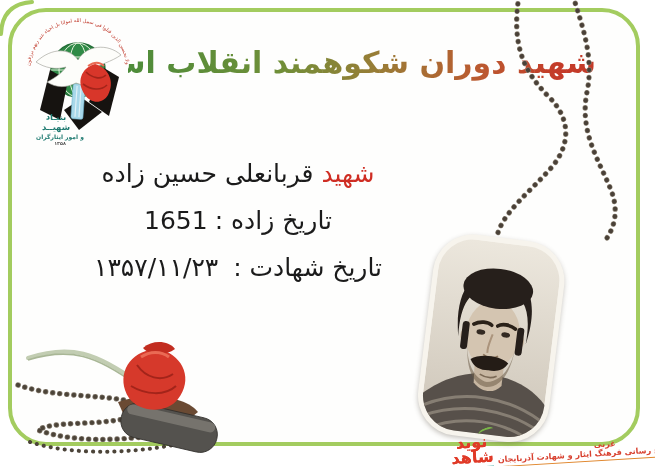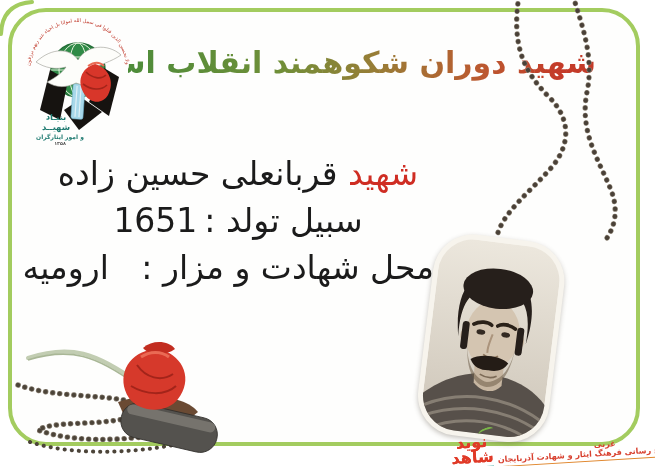--- a/index.html
+++ b/index.html
@@ -28,21 +28,21 @@
     background:linear-gradient(90deg,#4d8c3a 0%,#6f8f38 32%,#9a7c36 54%,#bb5a30 75%,#c43b29 92%);
     -webkit-background-clip:text;background-clip:text;
     color:transparent;-webkit-text-fill-color:transparent;
     white-space:nowrap;
   }
 
   
   .info{
     position:absolute;left:42px;top:150px;width:392px;
     direction:rtl;text-align:center;color:#1b1b1b;
-    font-size:33px;line-height:47px;white-space:nowrap;
+    font-size:25px;line-height:47px;white-space:nowrap;
   }
   .info .red{color:#cf2d23;}
   .info .val{margin-right:7px;}
   .info .val-wide{margin-right:22px;}
 
   
   .photo-tag{
     position:absolute;left:438px;top:230px;width:132px;height:202px;
     background:#f7f4ed;border-radius:40px;padding:5px;box-sizing:border-box;
     transform:rotate(7deg);transform-origin:top left;
@@ -137,25 +137,25 @@
   </svg>
 
   <div class="title">شهید دوران شکوهمند انقلاب اسلامی</div>
 
   <div class="info">
     <div>
       <span class="red">شهید</span>
       <span>قربانعلی حسین زاده</span>
     </div>
     <div>
-      <span>سبيل تولد :</span><span class="val">1651</span>
+      <span>تاریخ زاده :</span><span class="val">1651</span>
     </div>
     <div>
-      <span>محل شهادت و مزار :</span>
-      <span class="val-wide">ارومیه</span>
+      <span>تاریخ شهادت :</span>
+      <span class="val">۱۳۵۷/۱۱/۲۳</span>
     </div>
   </div>
 
   <svg class="chain-svg" viewBox="0 0 655 466">
     <g fill="none" stroke-linecap="round">
       <path d="M519,-4 C511,45 524,72 549,97 C572,120 570,146 551,168 C529,193 503,212 497,236" stroke="#8a8072" stroke-width="5.4" stroke-dasharray="0.2 7.4"></path>
       <path d="M519,-4 C511,45 524,72 549,97 C572,120 570,146 551,168 C529,193 503,212 497,236" stroke="#4a4138" stroke-width="4.2" stroke-dasharray="0.2 7.4"></path>
       <path d="M573,-4 C583,28 594,58 587,92 C579,132 599,160 611,190 C618,208 616,224 607,238" stroke="#8a8072" stroke-width="5.4" stroke-dasharray="0.2 7.4"></path>
       <path d="M573,-4 C583,28 594,58 587,92 C579,132 599,160 611,190 C618,208 616,224 607,238" stroke="#4a4138" stroke-width="4.2" stroke-dasharray="0.2 7.4"></path>
     </g>

